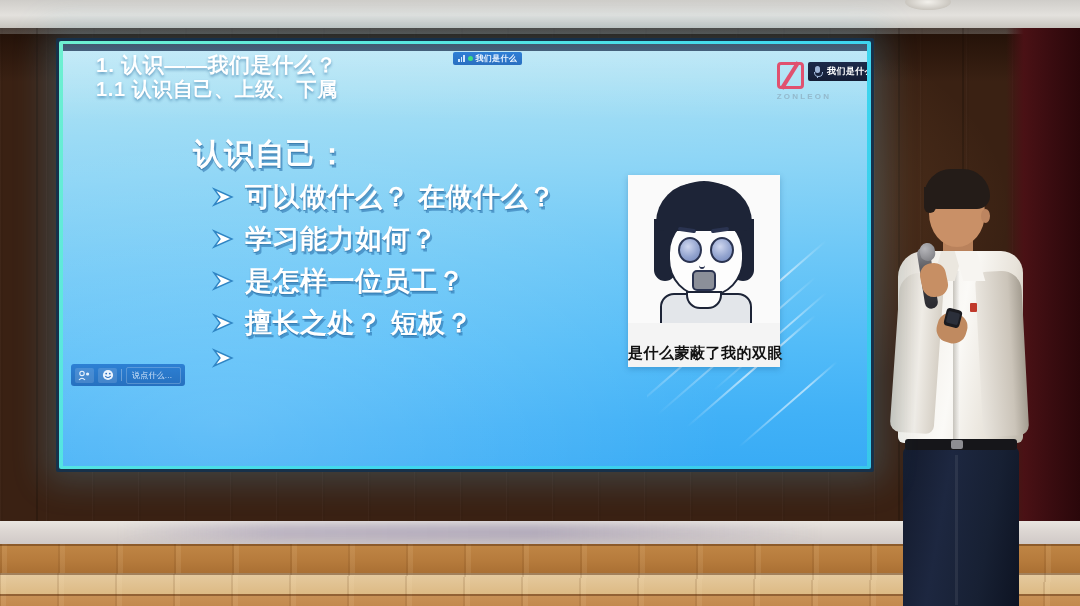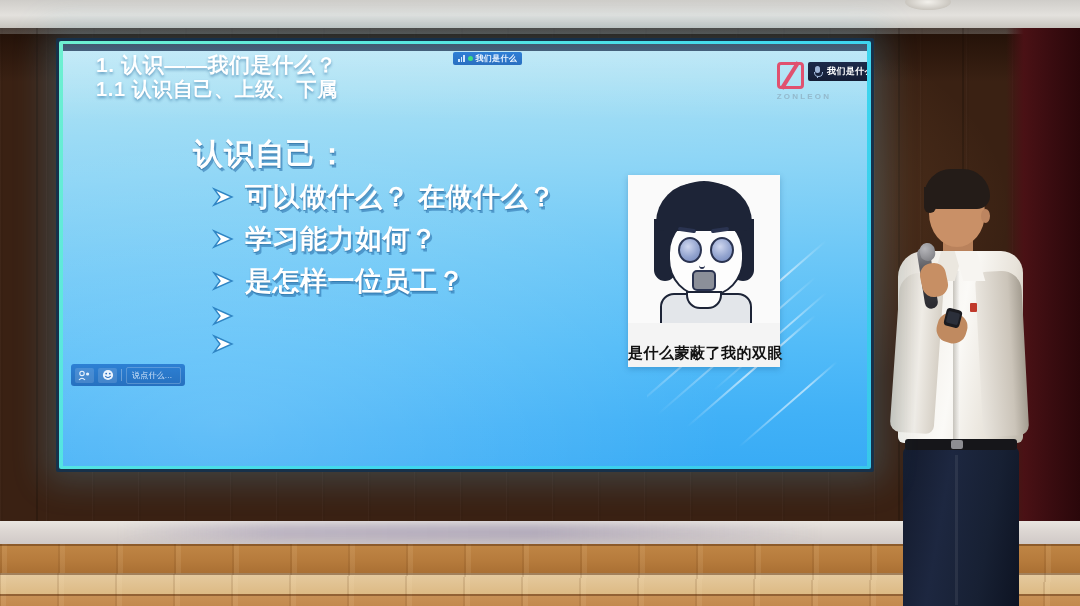--- a/index.html
+++ b/index.html
@@ -396,20 +396,21 @@
         <svg class="arrow" viewBox="0 0 24 24">
           <path d="M3 4 L21 12 L3 20 L9 12 Z" fill="#ffffff" stroke="#2f85c4" stroke-width="1.4"></path>
         </svg>
         <span class="btext">是怎样一位员工？</span>
       </div>
 
       <div class="bullet">
         <svg class="arrow" viewBox="0 0 24 24">
           <path d="M3 4 L21 12 L3 20 L9 12 Z" fill="#ffffff" stroke="#2f85c4" stroke-width="1.4"></path>
         </svg>
+        <span class="btext">擅长之处？ 短板？</span>
       </div>
 
       <div class="bullet">
         <svg class="arrow" viewBox="0 0 24 24">
           <path d="M3 4 L21 12 L3 20 L9 12 Z" fill="#ffffff" stroke="#2f85c4" stroke-width="1.4"></path>
         </svg>
       </div>
     </div>
 
     <div class="meme">

